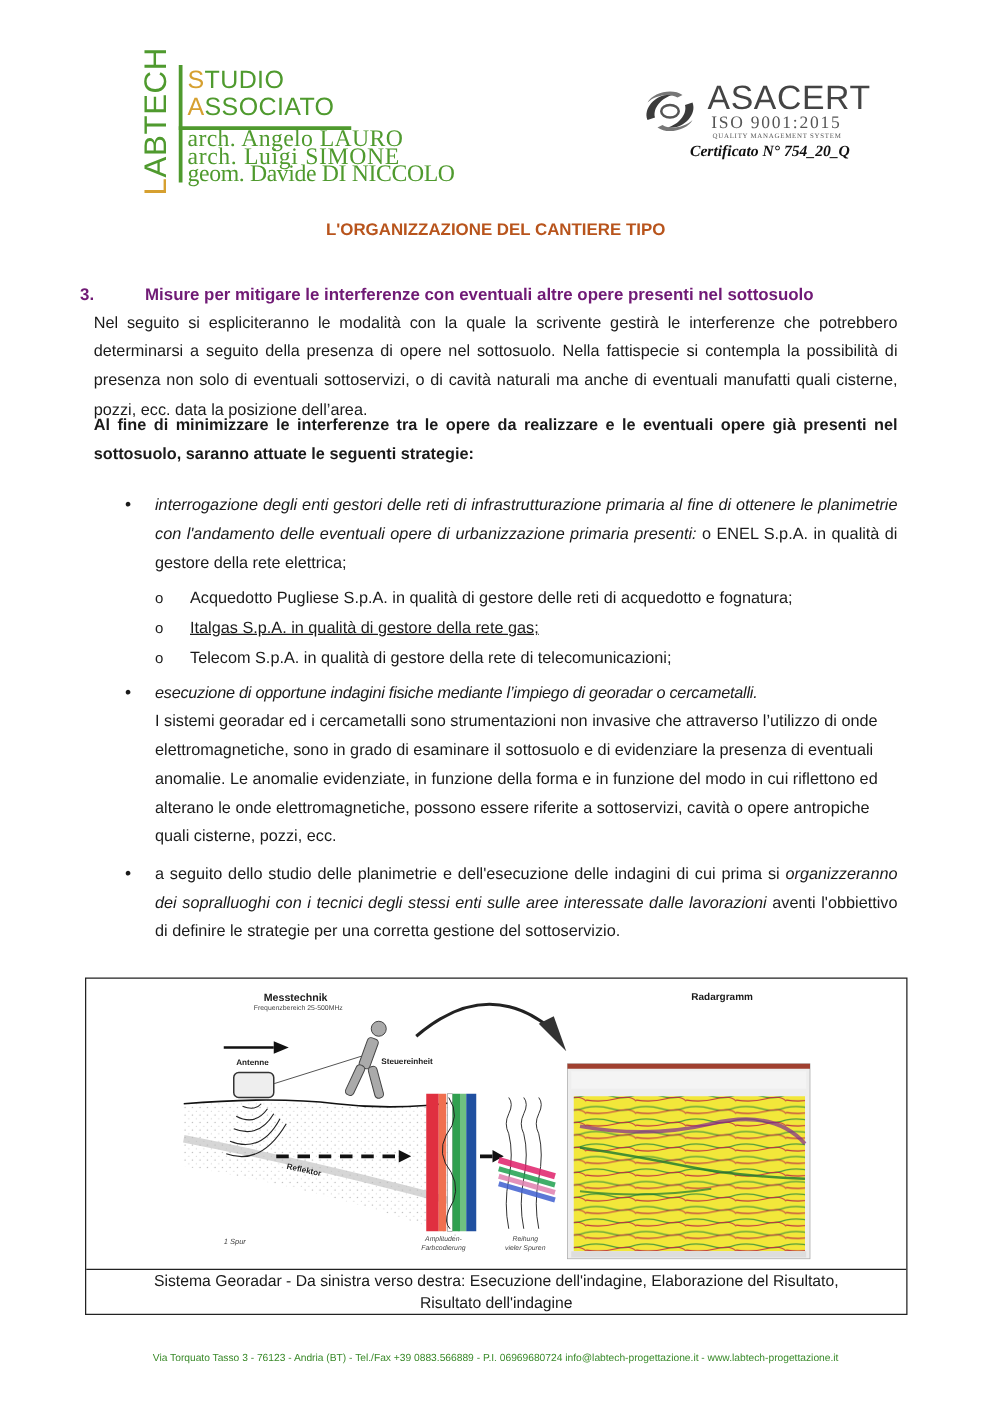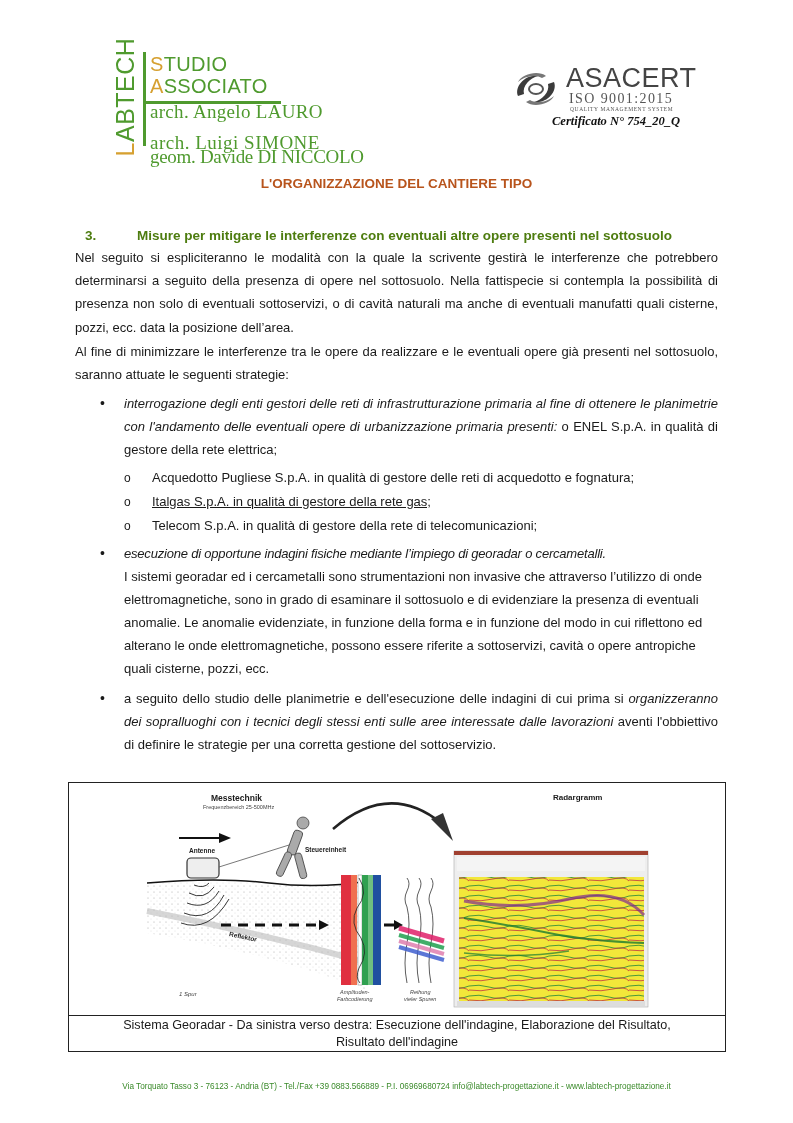--- a/index.html
+++ b/index.html
@@ -30,25 +30,25 @@
     .asa-iso { position: absolute; left: 57px; top: 30px; font-family: "Liberation Serif", serif;
       font-size: 14px; line-height: 14px; color: #555; letter-spacing: 1.4px; }
     .asa-qms { position: absolute; left: 58px; top: 44px; font-family: "Liberation Serif", serif;
       font-size: 5.5px; color: #555; letter-spacing: 0.6px; }
     .asa-cert { position: absolute; left: 40px; top: 52px; font-family: "Liberation Serif", serif;
       font-size: 12.5px; font-style: italic; font-weight: bold; color: #111; white-space: nowrap; }
 
     
     .doc-title { position: absolute; left: 0; width: 793px; top: 176px; text-align: center;
       font-size: 13.5px; font-weight: bold; color: #b8541c; }
-    .section-head { position: absolute; left: 85px; top: 228px; font-size: 13.5px; font-weight: bold; color: #4d7c0f; }
+    .section-head { position: absolute; left: 64px; top: 228px; font-size: 13.5px; font-weight: bold; color: #701a75; }
     .section-head .num { display: inline-block; width: 52px; }
     .para { position: absolute; left: 75px; width: 643px; font-size: 13px; line-height: 23.2px; text-align: justify; color: #1a1a1a; }
     .p1 { top: 246px; }
-    .p2 { top: 340px; }
+    .p2 { top: 328px; font-weight: bold; }
     .bullets { position: absolute; left: 100px; width: 618px; }
     .bl { position: relative; padding-left: 24px; font-size: 13px; line-height: 23.2px; text-align: justify; }
     .bl .dot { position: absolute; left: 0; top: 0; width: 8px; font-size: 14px; }
     .bl1 { top: 392px; }
     .sub { position: absolute; left: 124px; font-size: 13px; line-height: 23.2px; }
     .sub .o { display: inline-block; width: 28px; font-size: 12px; }
     .bl2 { top: 542px; }
     .bl3 { top: 690px; }
     .bi { font-weight: normal; font-style: italic; }
 
@@ -68,21 +68,21 @@
 <div class="logo-left">
   <div class="logo-vert">
     <span><b>L</b><span style="position:static;transform:none;font-size:25px;">ABTECH</span></span>
   </div>
   <div class="logo-vline"></div>
   <div class="logo-hline"></div>
   <div class="logo-t1"><span class="ini">S</span><span>TUDIO</span></div>
   <div class="logo-t2"><span class="ini">A</span><span>SSOCIATO</span></div>
   <div class="logo-names">
     <div style="letter-spacing:0.3px;">arch. Angelo LAURO</div>
-    <div style="letter-spacing:0.5px;margin-top:17px;">arch. Luigi SIMONE</div>
+    <div style="letter-spacing:0.5px;">arch. Luigi SIMONE</div>
     <div style="letter-spacing:-0.3px;text-align:center;">geom. Davide DI NICCOLO</div>
   </div>
 </div>
 
 <div class="logo-right">
   <svg class="asa-mark" viewBox="0 0 48 42">
     <path d="M6 28 C2 18 14 6 26 8 C18 10 10 18 12 26 Z" fill="#3b3b3b"></path>
     <path d="M42 14 C46 24 34 36 22 34 C30 32 38 24 36 16 Z" fill="#3b3b3b"></path>
     <path d="M14 34 C22 40 38 36 42 28 C36 34 24 36 18 32 Z" fill="#777"></path>
     <path d="M34 8 C26 2 10 6 6 14 C12 8 24 6 30 10 Z" fill="#777"></path>

